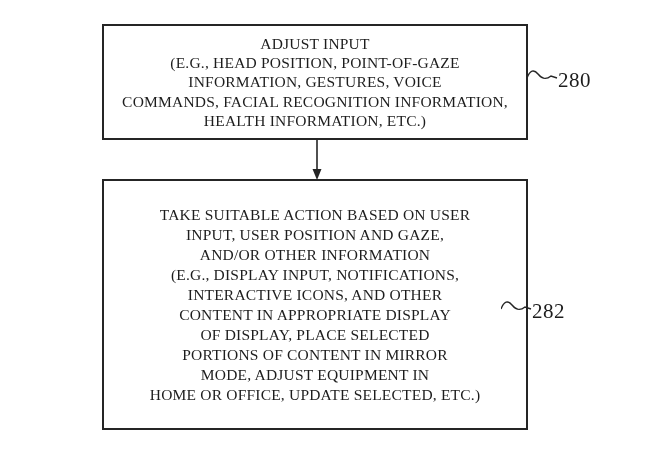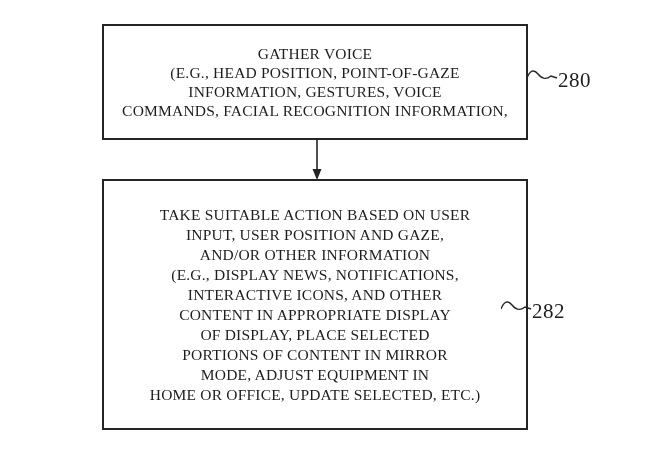--- a/index.html
+++ b/index.html
@@ -69,40 +69,41 @@
     display: block;
   }
 </style>
 </head>
 <body>
 
 <div class="figure">
 
   <div class="flow-box box-gather">
     <div class="box-text">
-      <div>GATHER VOICE</div>
+      <div>ADJUST INPUT</div>
       <div>(E.G., HEAD POSITION, POINT-OF-GAZE</div>
       <div>INFORMATION, GESTURES, VOICE</div>
       <div>COMMANDS, FACIAL RECOGNITION INFORMATION,</div>
+      <div>HEALTH INFORMATION, ETC.)</div>
     </div>
   </div>
 
   <div class="arrow-wrap">
     <svg width="16" height="40" viewBox="0 0 16 40">
       <line x1="8" y1="0" x2="8" y2="31" stroke="#252525" stroke-width="1.6"></line>
       <polygon points="3.5,29 12.5,29 8,40" fill="#252525"></polygon>
     </svg>
   </div>
 
   <div class="flow-box box-action">
     <div class="box-text">
       <div>TAKE SUITABLE ACTION BASED ON USER</div>
       <div>INPUT, USER POSITION AND GAZE,</div>
       <div>AND/OR OTHER INFORMATION</div>
-      <div>(E.G., DISPLAY NEWS, NOTIFICATIONS,</div>
+      <div>(E.G., DISPLAY INPUT, NOTIFICATIONS,</div>
       <div>INTERACTIVE ICONS, AND OTHER</div>
       <div>CONTENT IN APPROPRIATE DISPLAY</div>
       <div>OF DISPLAY, PLACE SELECTED</div>
       <div>PORTIONS OF CONTENT IN MIRROR</div>
       <div>MODE, ADJUST EQUIPMENT IN</div>
       <div>HOME OR OFFICE, UPDATE SELECTED, ETC.)</div>
     </div>
   </div>
 
   <div class="ref-group ref-280">

